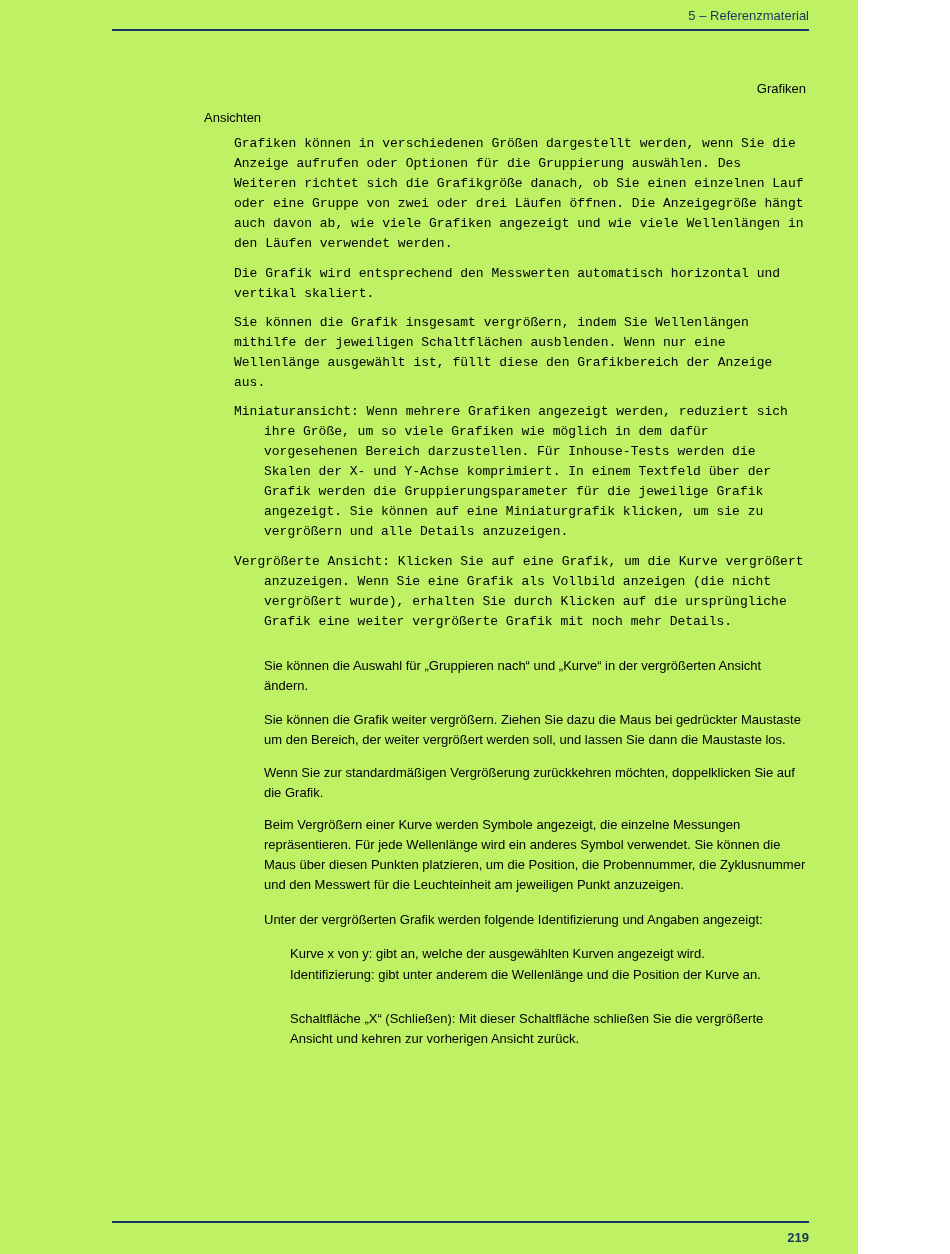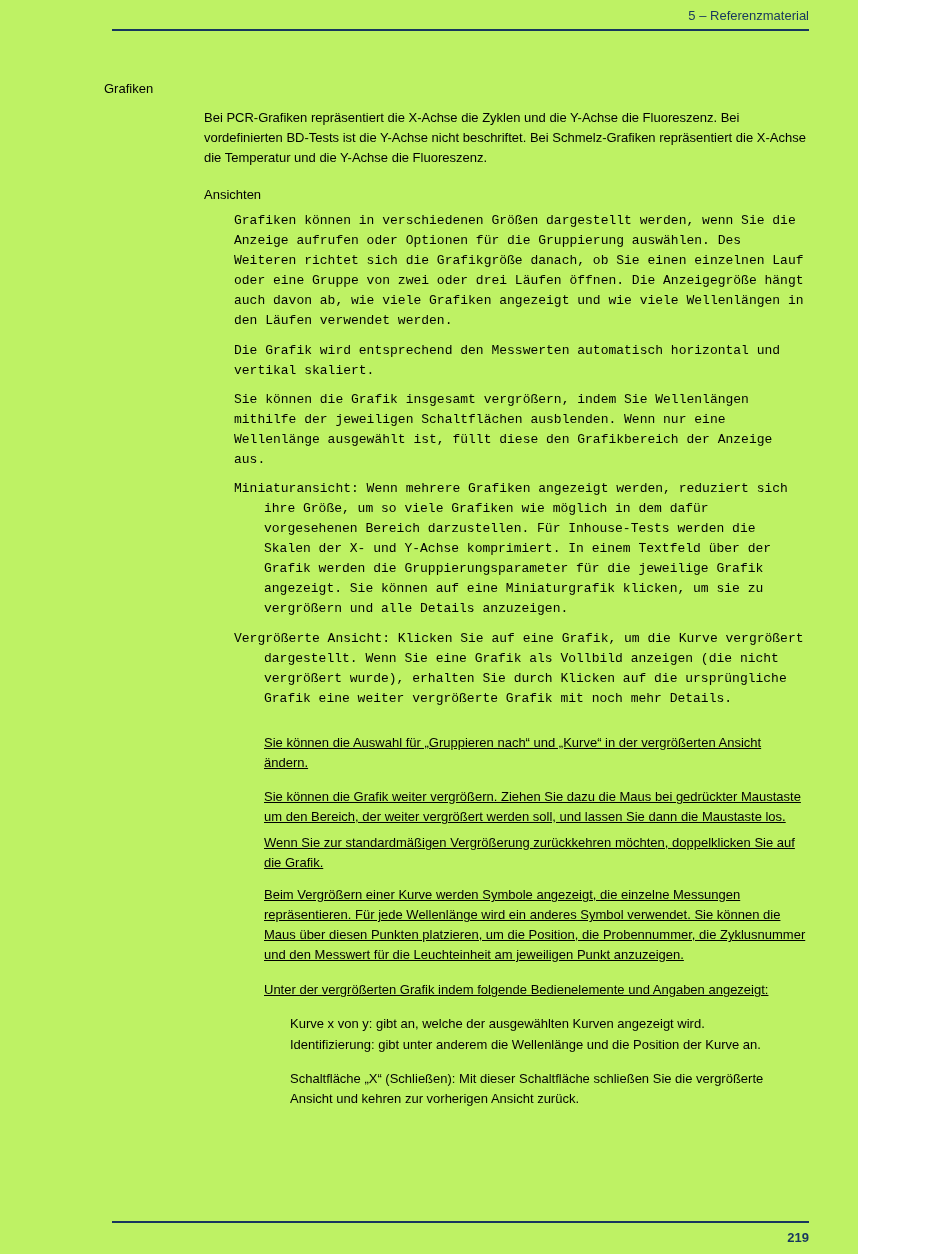--- a/index.html
+++ b/index.html
@@ -22,70 +22,69 @@
     position:absolute; left:112px; right:49px; height:2px;
     background:#17375E;
   }
   .header-rule { top:29px; }
   .footer-rule { bottom:31px; }
   .page-number {
     position:absolute; bottom:6px; right:49px;
     color:#17375E; font-weight:bold;
   }
   .content { position:absolute; top:79px; left:0; right:0; }
-  .h1 { margin-left:104px; margin-right:52px; }
+  .h1 { margin-left:76px; margin-right:52px;text-align:right; }
   .ind1 { margin-left:204px; margin-right:52px; }
   .ind2 { margin-left:234px; margin-right:52px;font-family:Liberation Mono, monospace; }
-  .ind3 { margin-left:264px; margin-right:52px;text-decoration:underline; }
+  .ind3 { margin-left:264px; margin-right:52px; }
   .ind4 { margin-left:290px; margin-right:52px; }
   .hang { padding-left:30px; text-indent:-30px; }
   .arrow-icon { display:inline-block; vertical-align:-2px; }
   .arrow-icon + .arrow-icon { margin-left:7px; }
   .arrow-icon svg { display:block; }
 </style>
 </head>
 <body>
 
 <div class="page">
 
   <div class="header-title">5 – Referenzmaterial</div>
   <div class="rule header-rule"></div>
 
   <div class="content">
 
     <div class="h1" style="margin-bottom:9px">Grafiken</div>
 
-    <p class="ind1" style="margin-bottom:17px">Bei PCR-Grafiken repräsentiert die X-Achse die Zyklen und die Y-Achse die Fluoreszenz. Bei vordefinierten BD-Tests ist die Y-Achse nicht beschriftet. Bei Schmelz-Grafiken repräsentiert die X-Achse die Temperatur und die Y-Achse die Fluoreszenz.</p>
 
     <div class="ind1" style="margin-bottom:6px">Ansichten</div>
 
     <p class="ind2" style="margin-bottom:10px">Grafiken können in verschiedenen Größen dargestellt werden, wenn Sie die Anzeige aufrufen oder Optionen für die Gruppierung auswählen. Des Weiteren richtet sich die Grafikgröße danach, ob Sie einen einzelnen Lauf oder eine Gruppe von zwei oder drei Läufen öffnen. Die Anzeigegröße hängt auch davon ab, wie viele Grafiken angezeigt und wie viele Wellenlängen in den Läufen verwendet werden.</p>
 
     <p class="ind2" style="margin-bottom:9px">Die Grafik wird entsprechend den Messwerten automatisch horizontal und vertikal skaliert.</p>
 
     <p class="ind2" style="margin-bottom:9px">Sie können die Grafik insgesamt vergrößern, indem Sie Wellenlängen mithilfe der jeweiligen Schaltflächen ausblenden. Wenn nur eine Wellenlänge ausgewählt ist, füllt diese den Grafikbereich der Anzeige aus.</p>
 
     <p class="ind2 hang" style="margin-bottom:10px">Miniaturansicht: Wenn mehrere Grafiken angezeigt werden, reduziert sich ihre Größe, um so viele Grafiken wie möglich in dem dafür vorgesehenen Bereich darzustellen. Für Inhouse-Tests werden die Skalen der X- und Y-Achse komprimiert. In einem Textfeld über der Grafik werden die Gruppierungsparameter für die jeweilige Grafik angezeigt. Sie können auf eine Miniaturgrafik klicken, um sie zu vergrößern und alle Details anzuzeigen.</p>
 
-    <p class="ind2 hang" style="margin-bottom:24px">Vergrößerte Ansicht: Klicken Sie auf eine Grafik, um die Kurve vergrößert dargestellt. Wenn Sie eine Grafik als Vollbild anzeigen (die nicht vergrößert wurde), erhalten Sie durch Klicken auf die ursprüngliche Grafik eine weiter vergrößerte Grafik mit noch mehr Details.</p>
+    <p class="ind2 hang" style="margin-bottom:24px">Vergrößerte Ansicht: Klicken Sie auf eine Grafik, um die Kurve vergrößert anzuzeigen. Wenn Sie eine Grafik als Vollbild anzeigen (die nicht vergrößert wurde), erhalten Sie durch Klicken auf die ursprüngliche Grafik eine weiter vergrößerte Grafik mit noch mehr Details.</p>
 
     <p class="ind3" style="margin-bottom:14px">Sie können die Auswahl für „Gruppieren nach“ und „Kurve“ in der vergrößerten Ansicht ändern.</p>
 
-    <p class="ind3" style="margin-bottom:6px">Sie können die Grafik weiter vergrößern. Ziehen Sie dazu die Maus bei gedrückter Maustaste um den Bereich, der weiter vergrößert werden soll, und lassen Sie dann die Maustaste los.</p>
+    <p class="ind3" style="margin-bottom:13px">Sie können die Grafik weiter vergrößern. Ziehen Sie dazu die Maus bei gedrückter Maustaste um den Bereich, der weiter vergrößert werden soll, und lassen Sie dann die Maustaste los.</p>
 
     <p class="ind3" style="margin-bottom:12px">Wenn Sie zur standardmäßigen Vergrößerung zurückkehren möchten, doppelklicken Sie auf die Grafik.</p>
 
     <p class="ind3" style="margin-bottom:15px">Beim Vergrößern einer Kurve werden Symbole angezeigt, die einzelne Messungen repräsentieren. Für jede Wellenlänge wird ein anderes Symbol verwendet. Sie können die Maus über diesen Punkten platzieren, um die Position, die Probennummer, die Zyklusnummer und den Messwert für die Leuchteinheit am jeweiligen Punkt anzuzeigen.</p>
 
-    <p class="ind3" style="margin-bottom:14px">Unter der vergrößerten Grafik indem folgende Bedienelemente und Angaben angezeigt:</p>
+    <p class="ind3" style="margin-bottom:14px">Unter der vergrößerten Grafik werden folgende Identifizierung und Angaben angezeigt:</p>
 
 
     <p class="ind4" style="margin-bottom:1px">Kurve x von y: gibt an, welche der ausgewählten Kurven angezeigt wird.</p>
 
-    <p class="ind4" style="margin-bottom:14px">Identifizierung: gibt unter anderem die Wellenlänge und die Position der Kurve an.</p>
+    <p class="ind4" style="margin-bottom:24px">Identifizierung: gibt unter anderem die Wellenlänge und die Position der Kurve an.</p>
 
     <p class="ind4" style="margin-bottom:0">Schaltfläche „X“ (Schließen): Mit dieser Schaltfläche schließen Sie die vergrößerte Ansicht und kehren zur vorherigen Ansicht zurück.</p>
 
   </div>
 
   <div class="rule footer-rule"></div>
   <div class="page-number">219</div>
 
 </div>
 

